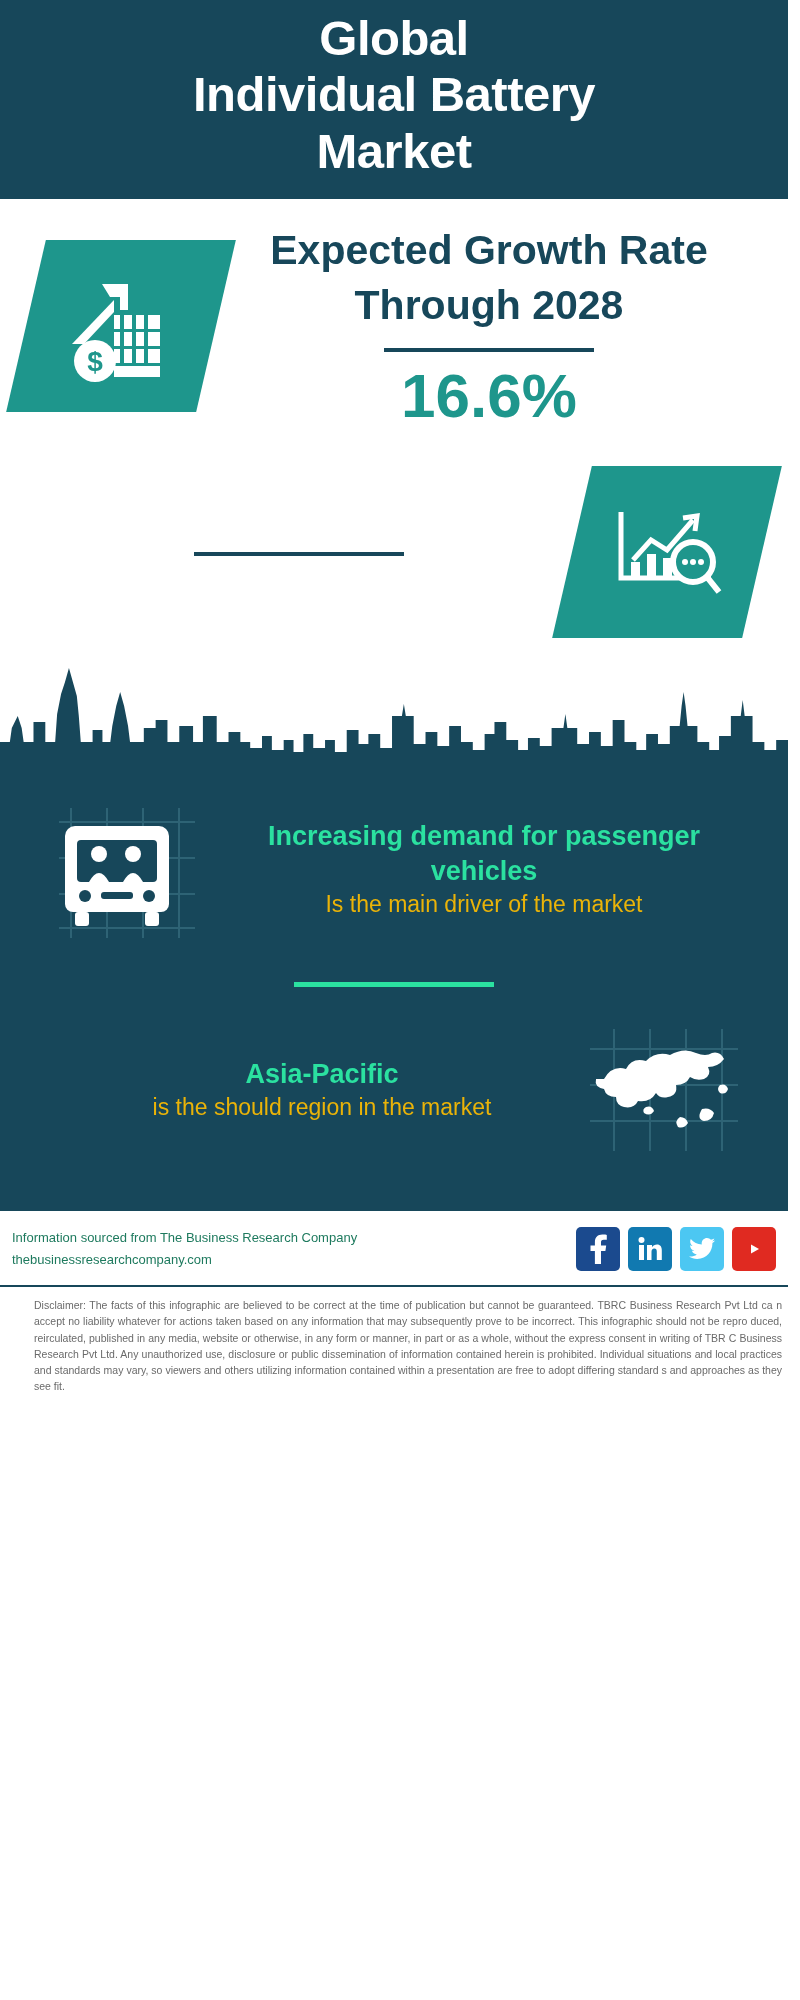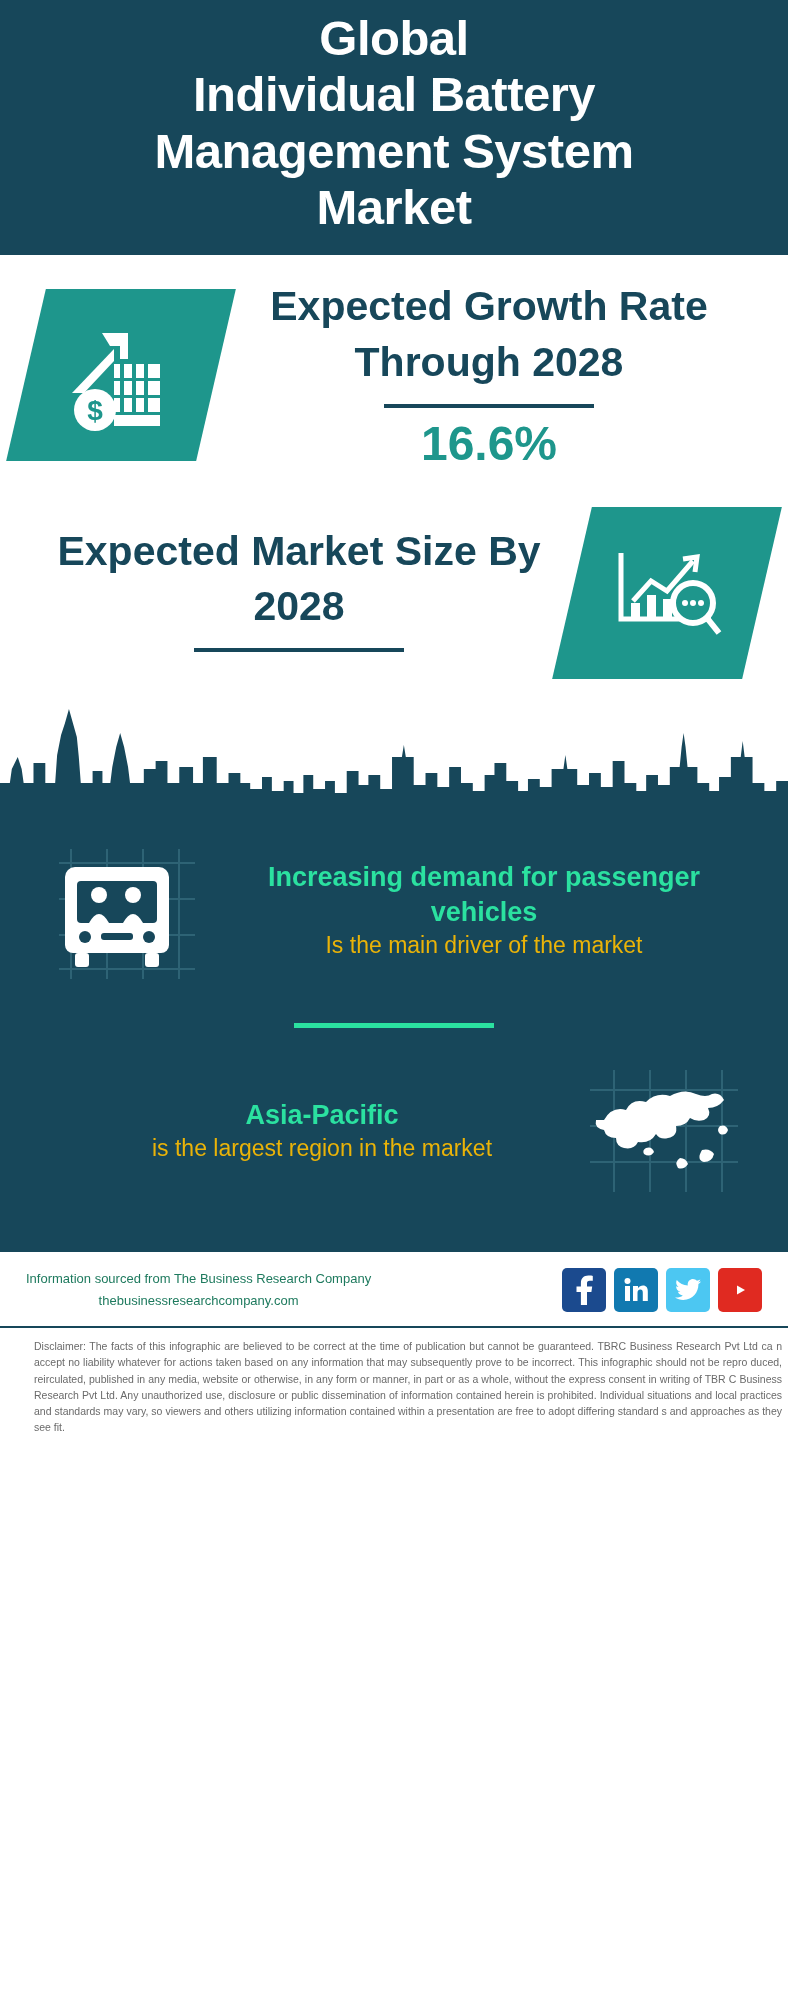--- a/index.html
+++ b/index.html
@@ -66,21 +66,21 @@
     line-height: 1.35;
   }
   .rule {
     width: 210px;
     height: 4px;
     background: #17475A;
     margin: 14px auto 10px;
   }
   .stat-value {
     color: #1E968C;
-    font-size: 48px;
+    font-size: 62px;
     font-weight: bold;
     line-height: 1.1;
   }
 
   
   .skyline { display: block; width: 100%; height: 120px; margin-bottom: -4px; }
 
   
   .dark-panel {
     background: #17475A;
@@ -112,24 +112,23 @@
     height: 5px;
     background: #2BE1A0;
     margin: 22px auto 18px;
   }
 
   
   .source-bar {
     display: flex;
     align-items: center;
     justify-content: space-between;
-    padding: 16px 26px 14px;
+    padding: 16px 12px 14px;
     background: #ffffff;
     border-bottom: 2px solid #17475A;
-    text-align: center;
   }
   .source-text { color: #1E7A5E; font-size: 13px; line-height: 1.7; }
   .socials { display: flex; gap: 8px; align-items: center; }
   .soc {
     width: 44px; height: 44px; border-radius: 5px;
     display: flex; align-items: center; justify-content: center;
   }
   .soc.fb { background: #1B4A8E; }
   .soc.li { background: #1179B0; }
   .soc.tw { background: #4CC7F2; }
@@ -146,21 +145,20 @@
 </style>
 </head>
 <body>
 
 <div class="page">
 
   <div class="header">
     <h1>
       <span class="ln">Global</span>
       <span class="ln">Individual Battery</span>
-      <span class="ln">Management System</span>
       <span class="ln">Market</span>
     </h1>
   </div>
 
   <div class="white-zone">
 
     <div class="stat-row">
       <div class="badge">
         <svg width="118" height="112" viewBox="0 0 118 112">
           <g fill="#ffffff">
@@ -215,24 +213,20 @@
             <path d="M100 77 L112 92"></path>
           </g>
           <g fill="#ffffff">
             <circle cx="78" cy="62" r="3"></circle>
             <circle cx="86" cy="62" r="3"></circle>
             <circle cx="94" cy="62" r="3"></circle>
           </g>
         </svg>
       </div>
       <div class="stat-text">
-        <div class="stat-label">
-          <span class="ln">Expected Market</span>
-          <span class="ln">Size By 2028</span>
-        </div>
         <div class="rule"></div>
       </div>
     </div>
   </div>
 
   <svg class="skyline" viewBox="0 0 800 120" preserveAspectRatio="none">
     <path fill="#17475A" d="M0 120 L0 86 L10 86 L12 72 L18 60 L22 72 L24 86 L34 86 L34 66 L46 66 L46 86 L56 86 L58 58 L62 38 L66 26 L70 12 L74 26 L78 40 L80 60 L82 86 L94 86 L94 74 L104 74 L104 86 L112 86 L114 70 L118 50 L122 36 L126 50 L130 70 L132 86 L146 86 L146 72 L158 72 L158 64 L170 64 L170 86 L182 86 L182 70 L196 70 L196 86 L206 86 L206 60 L220 60 L220 86 L232 86 L232 76 L244 76 L244 86 L254 86 L254 92 L266 92 L266 80 L276 80 L276 94 L288 94 L288 84 L298 84 L298 96 L308 96 L308 78 L318 78 L318 92 L330 92 L330 84 L340 84 L340 96 L352 96 L352 74 L364 74 L364 88 L374 88 L374 78 L386 78 L386 92 L398 92 L398 60 L408 60 L410 48 L412 60 L420 60 L420 88 L432 88 L432 76 L444 76 L444 90 L456 90 L456 70 L468 70 L468 86 L480 86 L480 94 L492 94 L492 78 L502 78 L502 66 L514 66 L514 84 L526 84 L526 94 L536 94 L536 82 L548 82 L548 90 L560 90 L560 72 L572 72 L574 58 L576 72 L586 72 L586 88 L598 88 L598 76 L610 76 L610 90 L622 90 L622 64 L634 64 L634 86 L646 86 L646 94 L656 94 L656 78 L668 78 L668 88 L680 88 L680 70 L690 70 L692 50 L694 36 L696 50 L698 70 L708 70 L708 86 L720 86 L720 94 L730 94 L730 80 L742 80 L742 60 L752 60 L754 44 L756 60 L764 60 L764 86 L776 86 L776 94 L788 94 L788 84 L800 84 L800 120 Z"></path>
   </svg>
 
   <div class="dark-panel">
@@ -306,21 +300,21 @@
             <path d="M136 60 q6 -2 8 4 q-2 6 -8 4 q-4 -4 0 -8 z"></path>
             <path d="M62 82 q6 -2 8 4 q-4 6 -10 2 q-2 -4 2 -6 z"></path>
           </g>
         </svg>
       </div>
       <div class="dark-text">
         <div class="dark-head">
           <span class="ln">Asia-Pacific</span>
         </div>
         <div class="dark-sub">
-          <span class="ln">is the largest region</span>
+          <span class="ln">is the should region</span>
           <span class="ln">in the market</span>
         </div>
       </div>
     </div>
   </div>
 
   <div class="source-bar">
     <div class="source-text">
       <div>Information sourced from The Business Research Company</div>
       <div>thebusinessresearchcompany.com</div>

